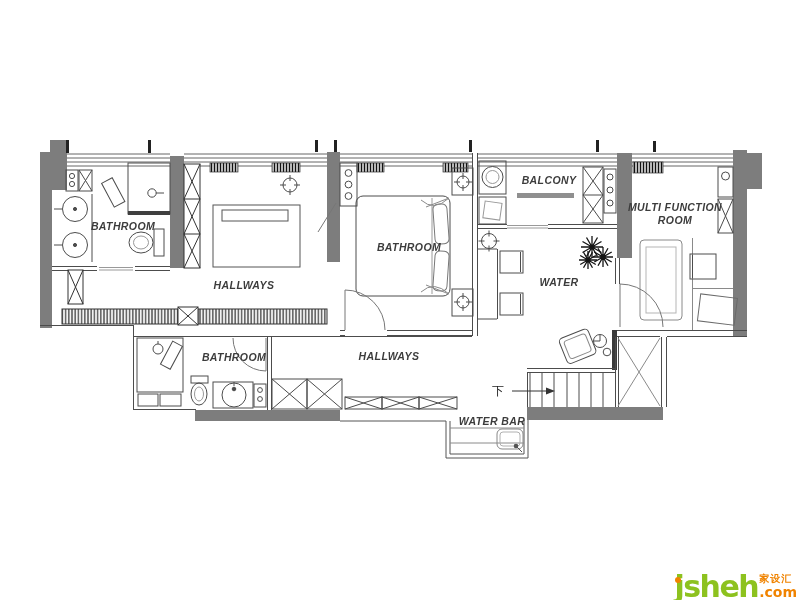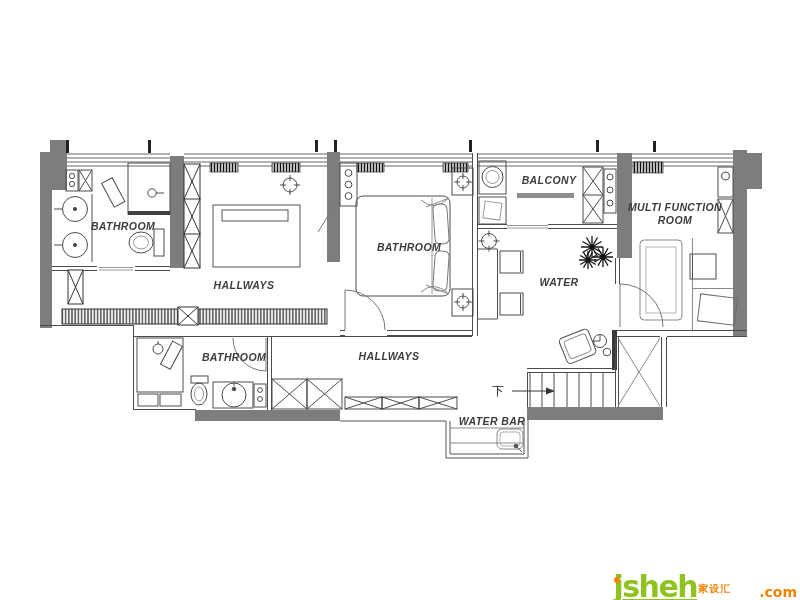--- a/index.html
+++ b/index.html
@@ -6,26 +6,26 @@
   .plan{position:relative;width:800px;height:600px;background:#fff;overflow:hidden;
         font-family:"Liberation Sans",sans-serif;}
   .plan-svg{position:absolute;left:0;top:0;}
   .room-label{position:absolute;transform:translate(-50%,-50%);
         font:italic 700 10.5px "Liberation Sans",sans-serif;
         color:#3c3c3c;letter-spacing:.4px;white-space:nowrap;text-align:center;}
   .room-label.wrap{white-space:normal;width:106px;line-height:1.25;}
   .stairs-note{position:absolute;transform:translate(-50%,-50%);
         font:400 12px "DejaVu Sans",sans-serif;color:#222;}
   .watermark{position:absolute;right:3px;bottom:1px;display:flex;align-items:flex-end;}
-  .wm-brand{font:700 30px "DejaVu Sans",sans-serif;color:#8dc21f;letter-spacing:-1.5px;line-height:.8;text-decoration:underline;}
+  .wm-brand{font:700 30px "DejaVu Sans",sans-serif;color:#8dc21f;letter-spacing:-1.5px;line-height:.8;}
   .wm-j-wrap{position:relative;display:inline-block;}
   .wm-dot{position:absolute;left:1px;top:2px;width:6px;height:6px;border-radius:50%;background:#f08300;}
-  .wm-right{display:flex;flex-direction:row;align-items:flex-start;margin-left:1px;}
+  .wm-right{display:flex;flex-direction:column;align-items:flex-start;margin-left:1px;}
   .wm-cjk{font:700 10px "DejaVu Sans",sans-serif;color:#f08300;letter-spacing:1px;line-height:1;}
-  .wm-tld{font:700 14px "DejaVu Sans",sans-serif;color:#f08300;line-height:1;margin-top:1px;padding-left:28px;}
+  .wm-tld{font:700 14px "DejaVu Sans",sans-serif;color:#f08300;line-height:1;margin-top:1px;}
 </style>
 </head>
 <body>
 
 <div class="plan">
 
 <svg class="plan-svg" width="800" height="600" viewBox="0 0 800 600">
   <defs>
     <pattern id="railHatch" width="3.2" height="15" patternUnits="userSpaceOnUse">
       <rect width="3.2" height="15" fill="#f2f2f2"></rect>

